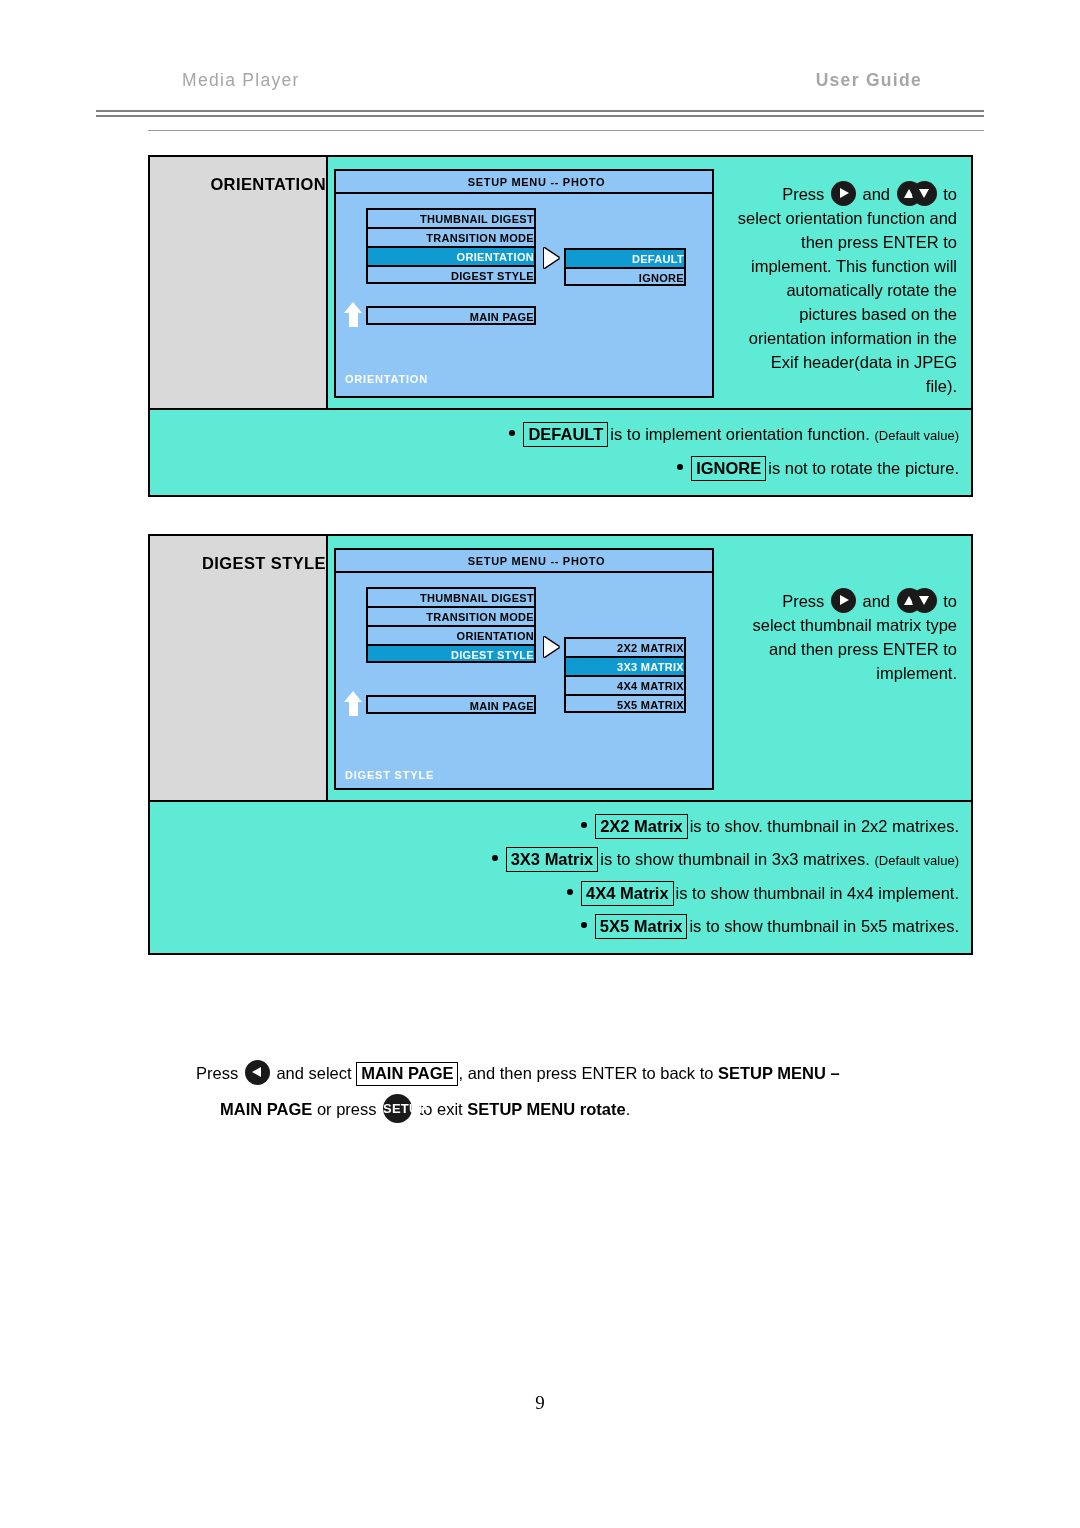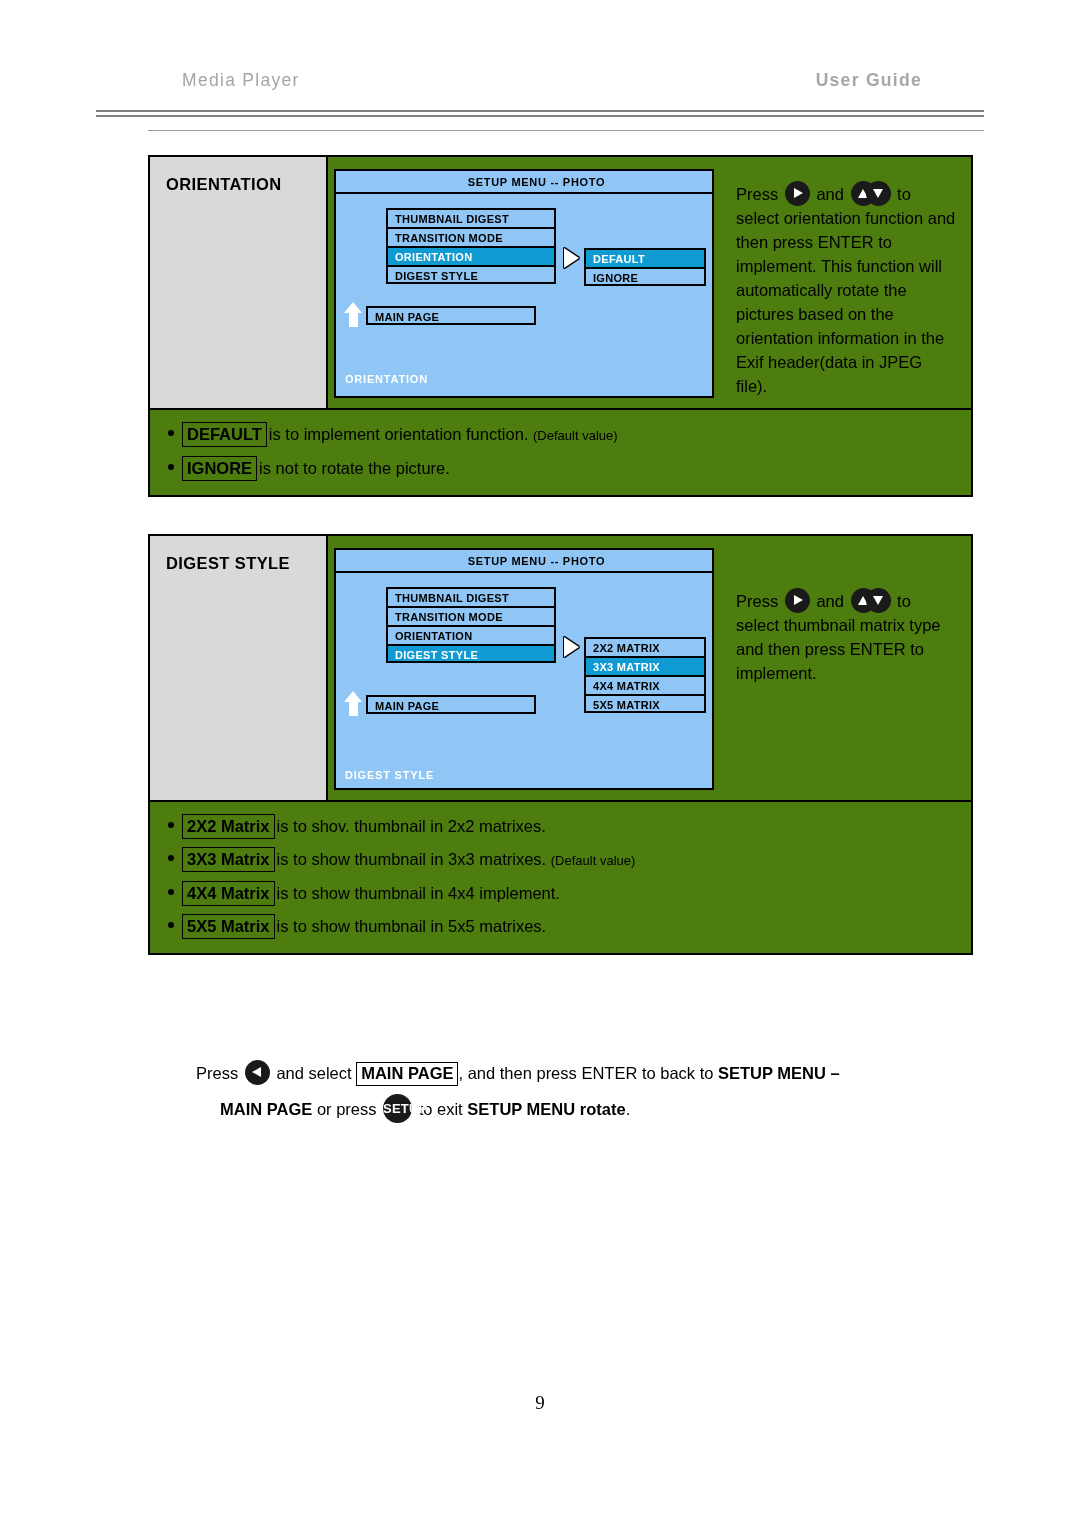--- a/index.html
+++ b/index.html
@@ -72,21 +72,22 @@
   .doc-body {
     position: absolute;
     left: 148px;
     top: 155px;
     width: 825px;
   }
 
   .section-block {
     border: 2px solid #000;
     border-top-width: 2px;
-    background: #4d7c0f;
+    background: #5eead4;
+    text-align: right;
   }
   .section-block.spacer-top { margin-top: 37px; }
 
   .sec-row {
     display: flex;
     align-items: stretch;
   }
   .sec-label-cell {
     width: 178px;
     flex: 0 0 178px;
@@ -137,21 +138,20 @@
     box-sizing: border-box;
   }
   .osd-menu-area {
     display: flex;
     align-items: flex-start;
     padding-left: 30px;
   }
   .osd-list {
     width: 170px;
     flex: 0 0 170px;
-    margin-left: 20px;
   }
   .osd-item {
     border: 2px solid #000;
     border-bottom-width: 0;
     height: 19px;
     line-height: 19px;
     padding-left: 7px;
     font-size: 11px;
     font-weight: bold;
     background: #8fc6f5;

